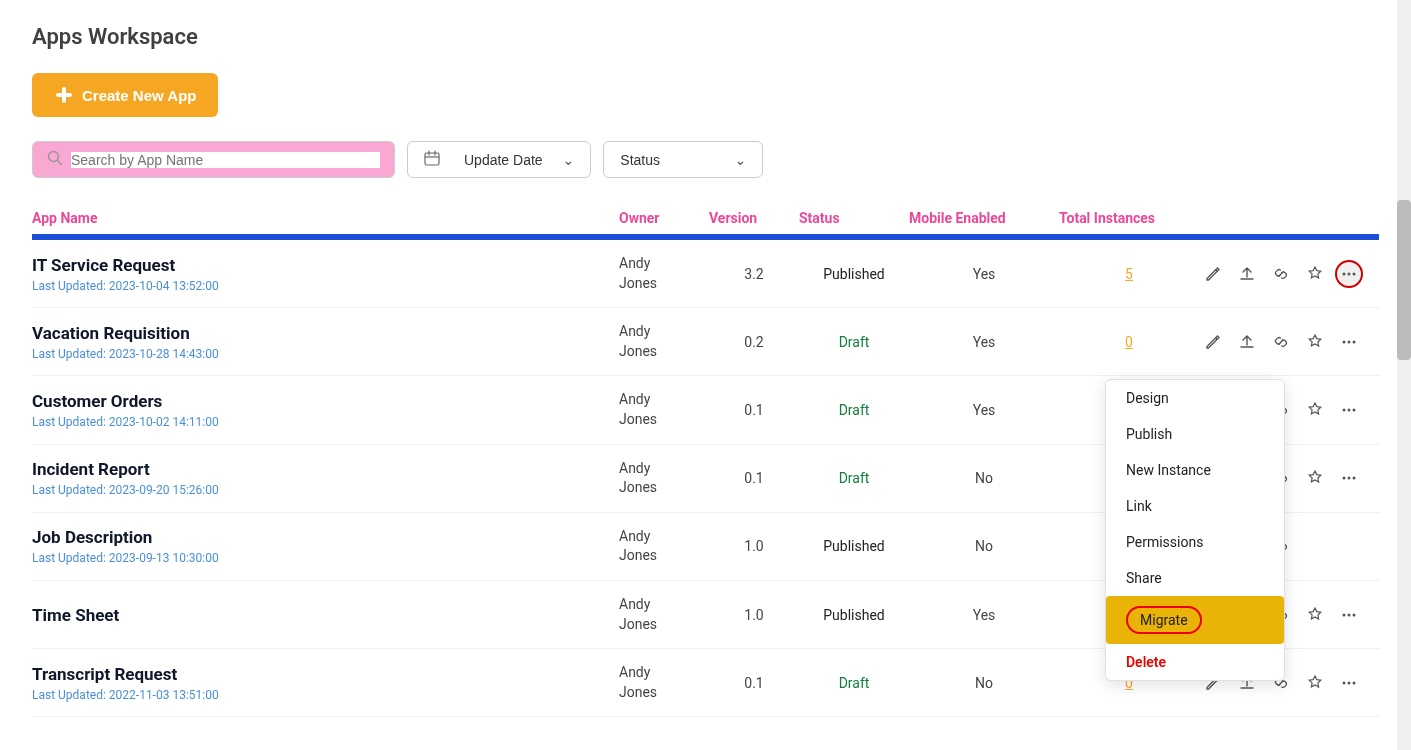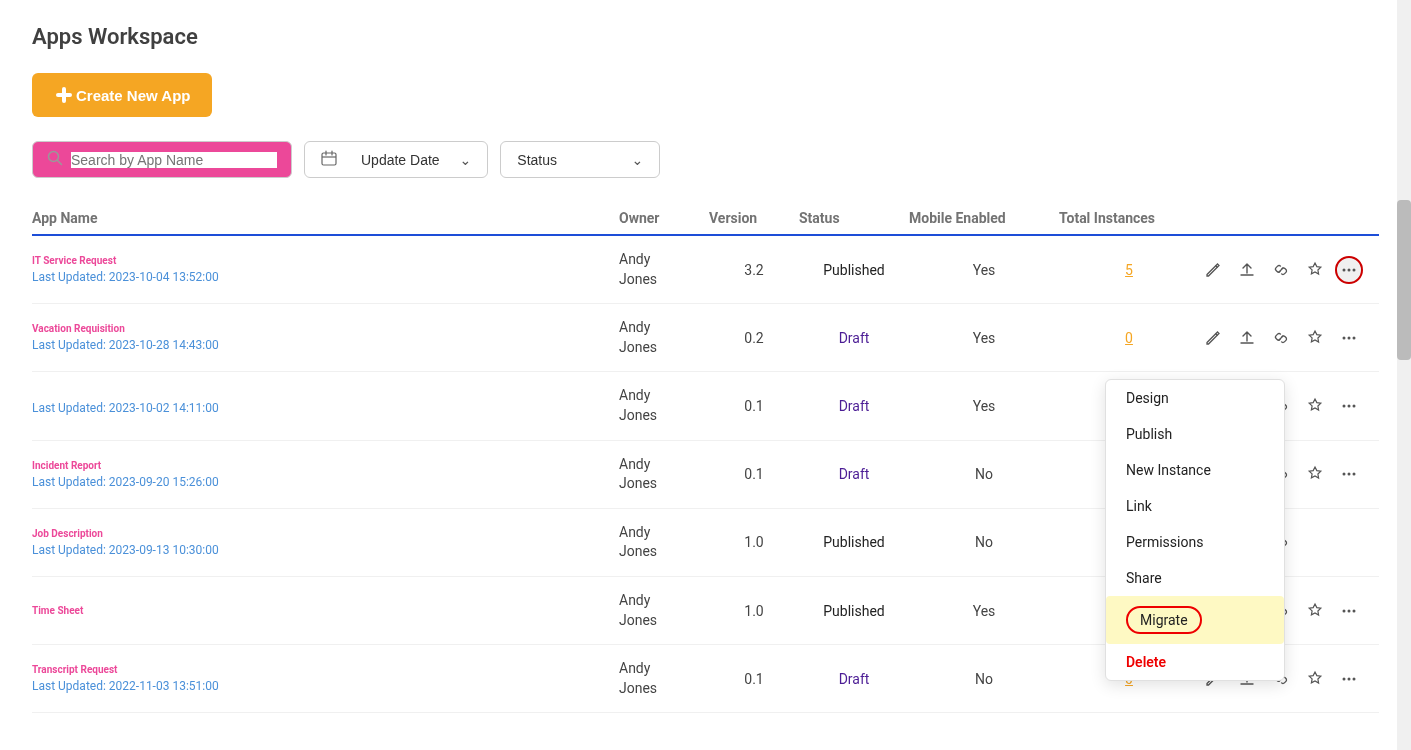--- a/index.html
+++ b/index.html
@@ -27,44 +27,44 @@
       background: #f5a623;
       color: #fff;
       border: none;
       border-radius: 6px;
       padding: 12px 22px;
       font-size: 15px;
       font-weight: 600;
       cursor: pointer;
       display: flex;
       align-items: center;
-      gap: 2px;
+      gap: 8px;
       margin-bottom: 24px;
     }
     .create-btn .btn-icon {
       width: 20px;
       height: 20px;
       display: flex;
       align-items: center;
       justify-content: center;
     }
     .filters-row {
       display: flex;
       gap: 12px;
       margin-bottom: 24px;
     }
     .search-box {
       display: flex;
       align-items: center;
       border: 1px solid #ccc;
       border-radius: 6px;
       padding: 1px 14px;
-      width: 260px;
+      width: 363px;
       gap: 8px;
-      background: #ec4899;
+      background: #f9a8d4;
     }
     .search-box input {
       border: none;
       outline: none;
       font-size: 14px;
       color: #999;
       width: 100%;
     }
     .search-icon-svg {
       color: #999;
@@ -91,54 +91,54 @@
       margin-left: auto;
       color: #555;
     }
     .table-container {
       width: 100%;
     }
     .table-header {
       display: grid;
       grid-template-columns: 1fr 90px 90px 110px 150px 140px 180px;
       padding: 8px 0;
-      border-bottom: 2px solid #1d4ed8;
+      border-bottom: 6px solid #1d4ed8;
       font-weight: 700;
       font-size: 14px;
-      color: #737373;
+      color: #ec4899;
     }
     .table-row {
       display: grid;
       grid-template-columns: 1fr 90px 90px 110px 150px 140px 180px;
       padding: 14px 0;
       border-bottom: 1px solid #f0f0f0;
       align-items: center;
     }
     .app-name-cell .name {
       font-weight: 700;
-      font-size: 10px;
-      color: #ec4899;
+      font-size: 17px;
+      color: #0f172a;
     }
     .app-name-cell .updated {
       font-size: 12px;
       color: #4a90d9;
       margin-top: 4px;
     }
     .cell {
       color: #444;
       font-size: 14px;
       text-align: center;
     }
     .owner-cell {
       color: #444;
       font-size: 14px;
       line-height: 1.4;
     }
     .status-published { color: #222; }
-    .status-draft { color: #4c1d95; }
+    .status-draft { color: #15803d; }
     .instances-link {
       color: #f5a623;
       text-decoration: underline;
       cursor: pointer;
     }
     .actions-cell {
       display: flex;
       align-items: center;
       gap: 6px;
     }
@@ -172,21 +172,21 @@
     }
     .dropdown-menu-item {
       padding: 10px 20px;
       cursor: pointer;
       font-size: 14px;
       color: #222;
       border-radius: 4px;
     }
     .dropdown-menu-item.delete-item { color: #e00; font-weight: 600; }
     .dropdown-menu-item.migrate-item {
-      background: #fef9c3;
+      background: #eab308;
       position: relative;
     }
     .migrate-highlight {
       border: 2px solid #e00;
       border-radius: 16px;
       padding: 4px 12px;
       display: inline-block;
       color: #222;
     }
     
@@ -351,20 +351,21 @@
               <circle cx="4" cy="9" r="1.5"></circle>
               <circle cx="9" cy="9" r="1.5"></circle>
               <circle cx="14" cy="9" r="1.5"></circle>
             </svg>
           </span>
       </div>
     </div>
 
     <div class="table-row">
       <div class="app-name-cell">
+        <div class="name">Customer Orders</div>
         <div class="updated">Last Updated: 2023-10-02 14:11:00</div>
       </div>
       <div class="owner-cell">Andy<br>Jones</div>
       <div class="cell">0.1</div>
       <div class="cell status-draft">Draft</div>
       <div class="cell">Yes</div>
       <div class="cell"><span class="instances-link">0</span></div>
       <div class="actions-cell">
         <span class="action-icon">
             <svg width="18" height="18" viewBox="0 0 18 18" fill="none">

